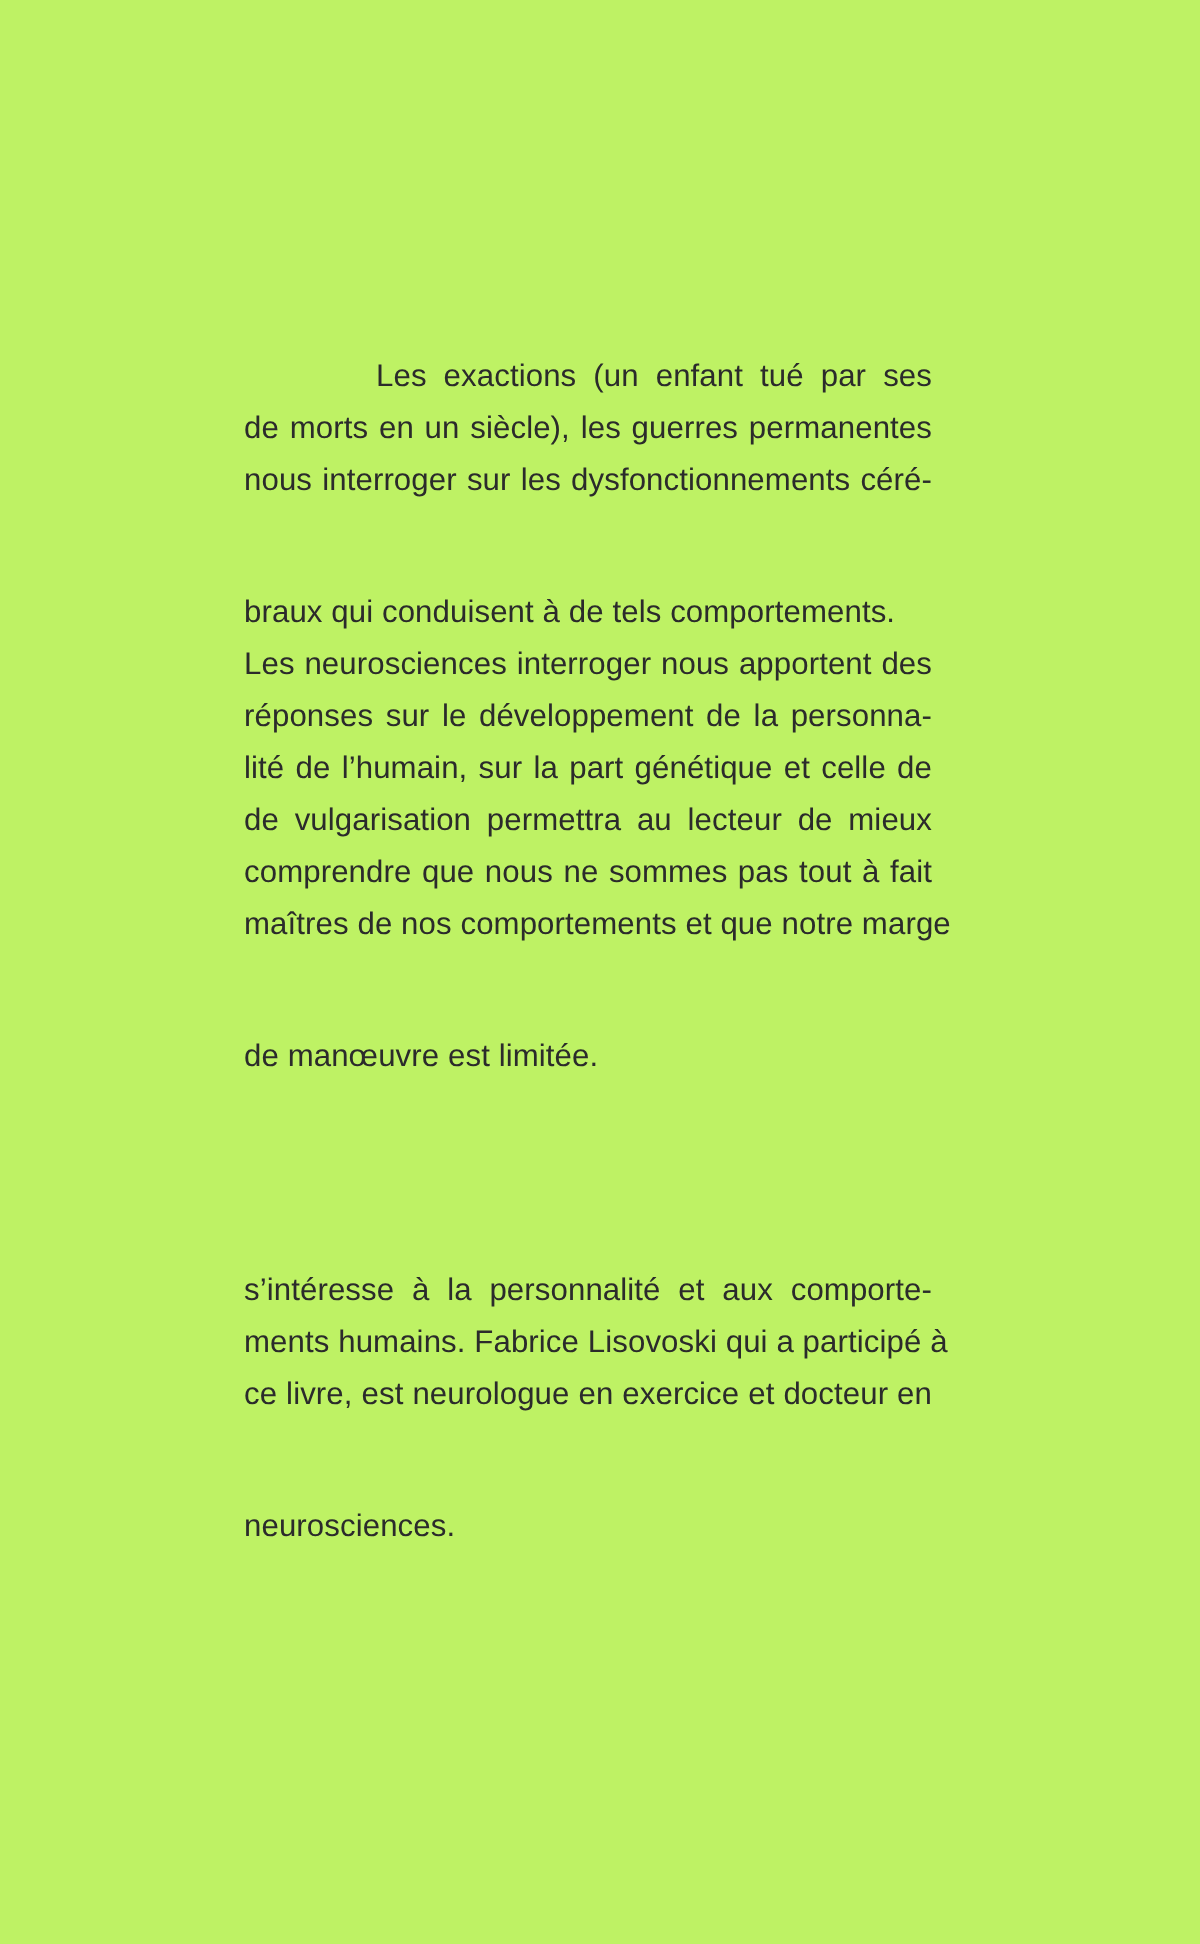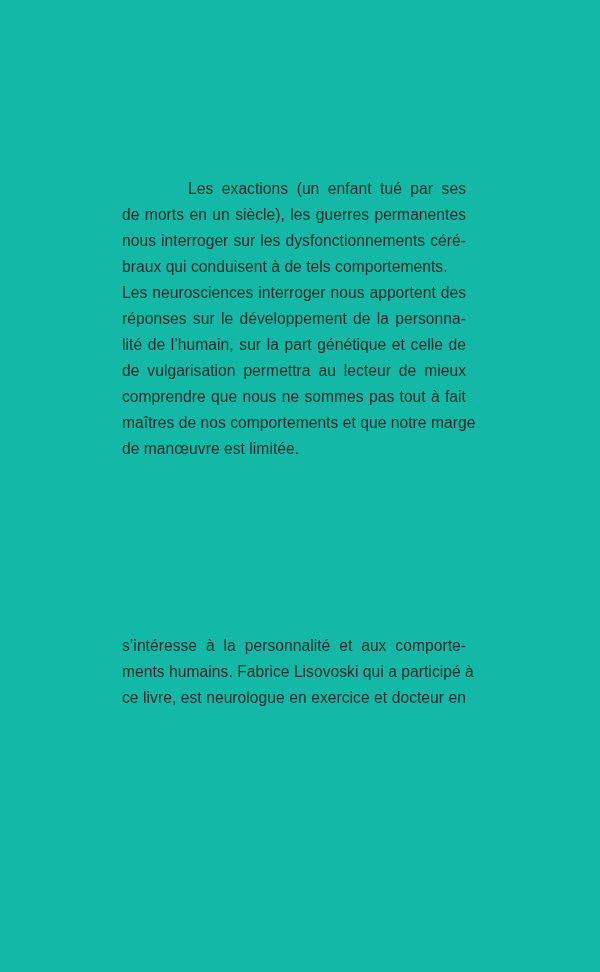--- a/index.html
+++ b/index.html
@@ -14,21 +14,21 @@
       overflow: hidden;
       font-family: "Liberation Sans", "DejaVu Sans", sans-serif;
       color: #2b2b2b;
     }
     .page {
       position: absolute;
       left: 0;
       top: 0;
       width: 600px;
       height: 972px;
-      background: #14b8a6;
+      background: #bef264;
     }
     .text-block {
       position: absolute;
       left: 122px;
       width: 344px;
       font-size: 15.6px;
       line-height: 26px;
       text-align: justify;
       letter-spacing: 0.05px;
     }
@@ -36,20 +36,21 @@
     .block-authors { top: 633px; }
     .line {
       display: block;
       text-align: justify;
       text-align-last: justify;
       white-space: nowrap;
       height: 26px;
     }
     .line.last {
       text-align-last: left;
+      margin-top: 40px;
     }
     .line.indent {
       padding-left: 66px;
     }
   </style>
 </head>
 <body>
 
 <div class="page">
 
@@ -64,15 +65,16 @@
     <span class="line">de vulgarisation permettra au lecteur de mieux</span>
     <span class="line">comprendre que nous ne sommes pas tout à fait</span>
     <span class="line">maîtres de nos comportements et que notre marge</span>
     <span class="line last">de manœuvre est limitée.</span>
   </div>
 
   <div class="text-block block-authors">
     <span class="line">s’intéresse à la personnalité et aux comporte-</span>
     <span class="line">ments humains. Fabrice Lisovoski qui a participé à</span>
     <span class="line">ce livre, est neurologue en exercice et docteur en</span>
+    <span class="line last">neurosciences.</span>
   </div>
 
 </div>
 
 </body></html>

